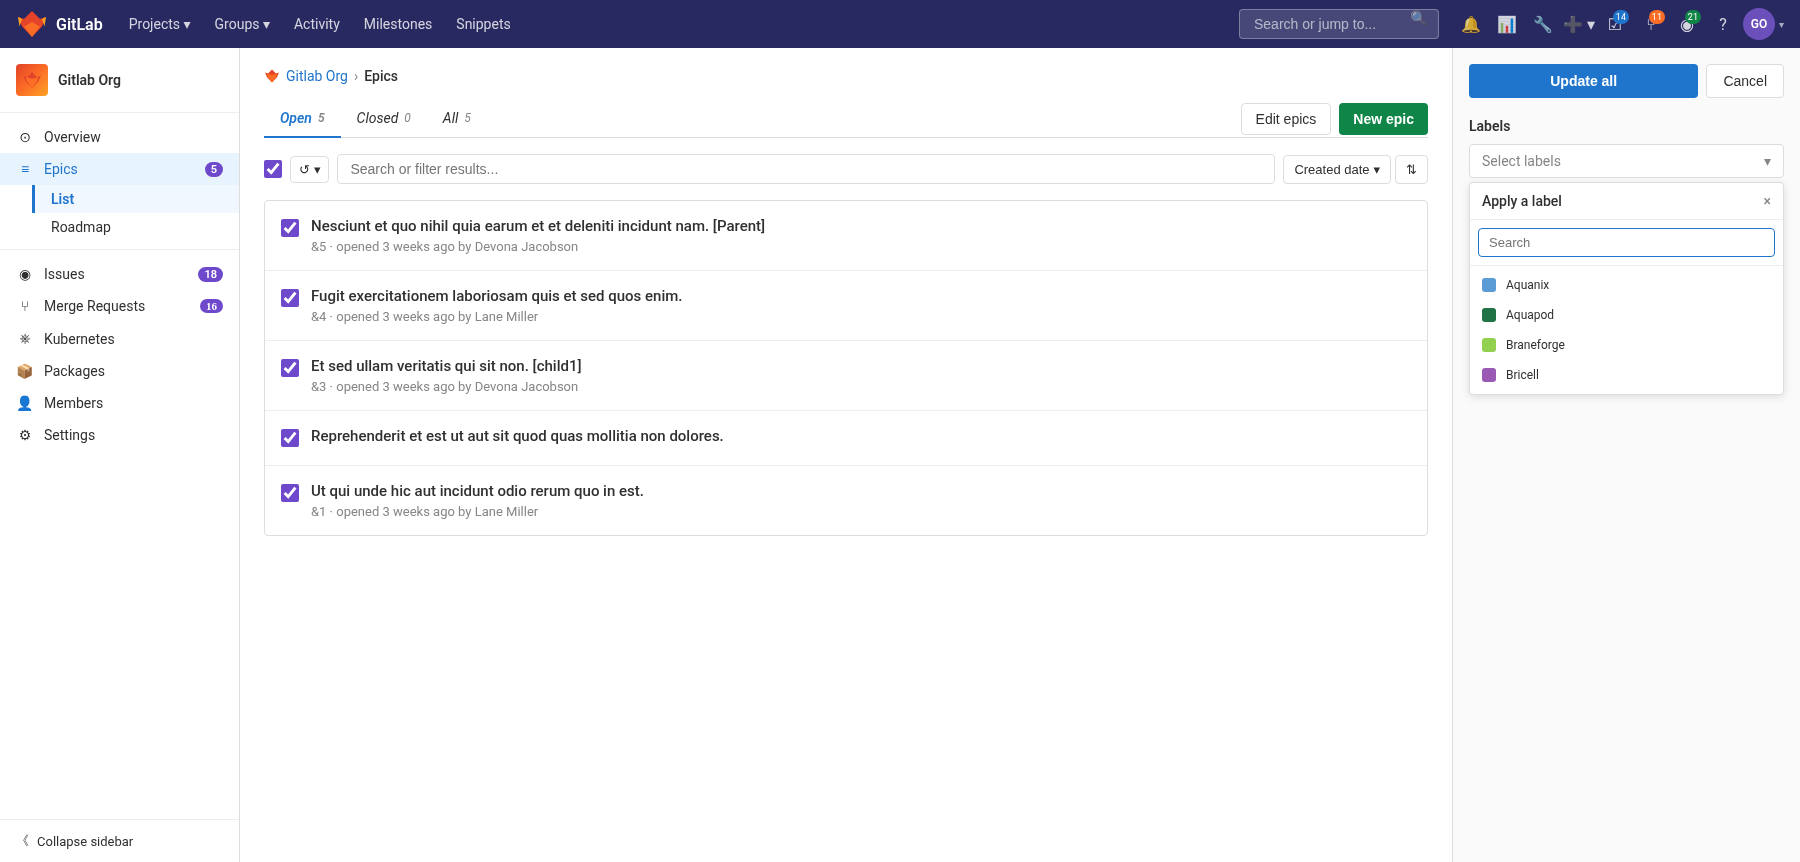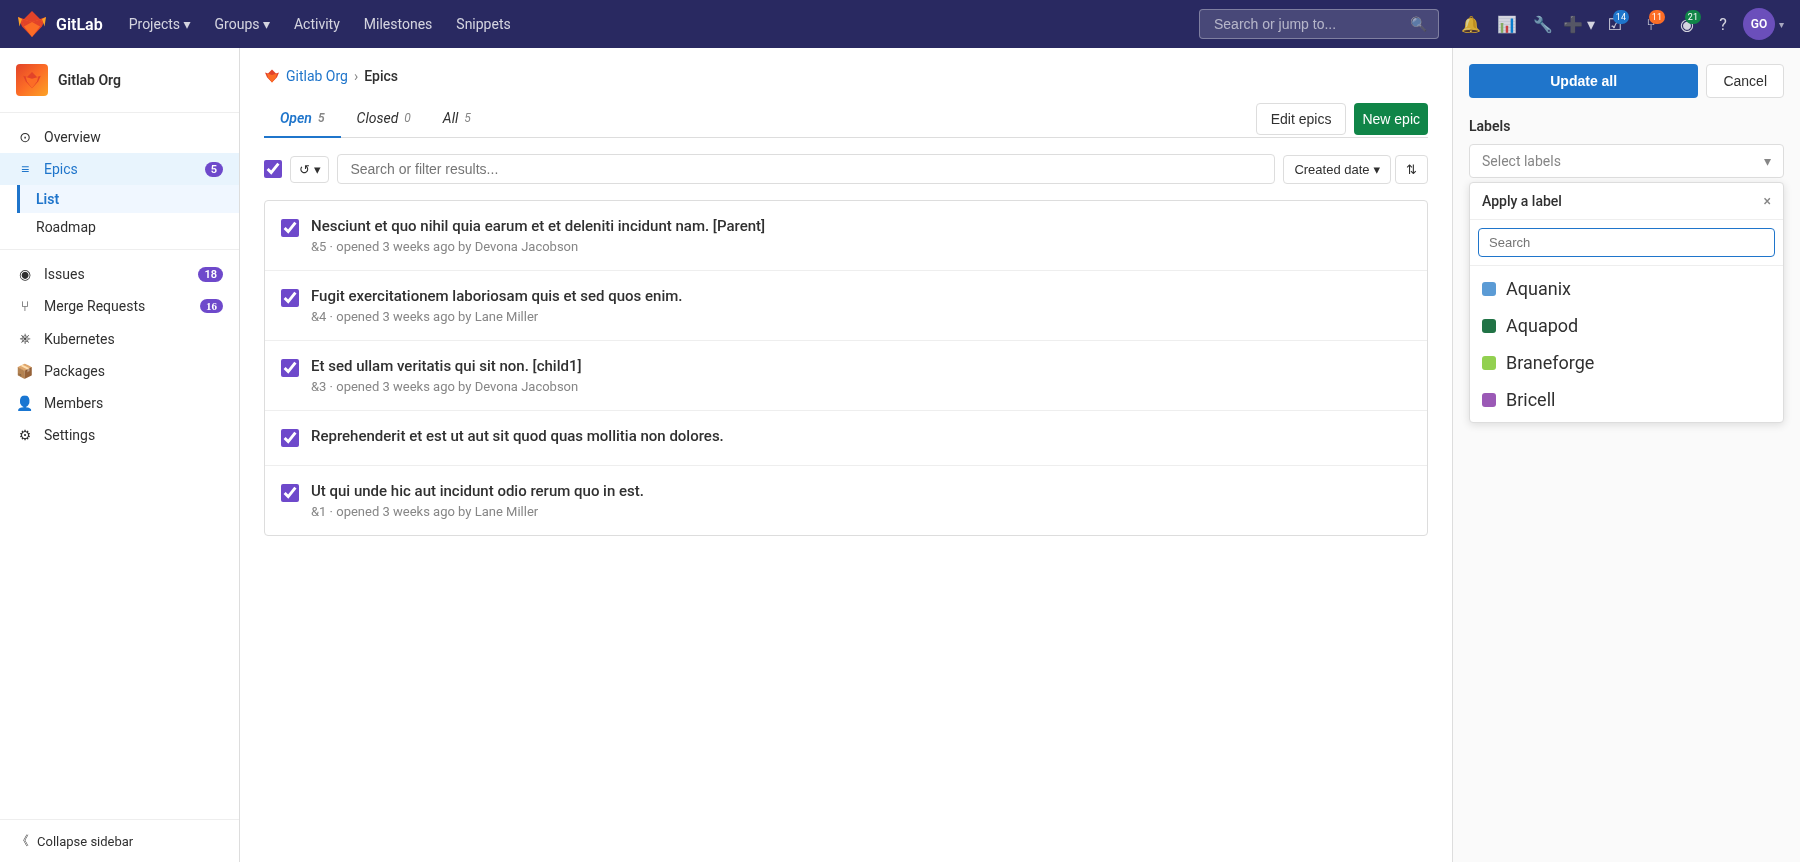--- a/index.html
+++ b/index.html
@@ -25,23 +25,23 @@
       border-radius: 4px;
       cursor: pointer;
       font-size: 14px;
       display: flex; align-items: center; gap: 4px;
     }
     .nav-search {
       margin-left: auto;
       background: rgba(255,255,255,0.15);
       border: 1px solid rgba(255,255,255,0.3);
       border-radius: 4px;
-      display: flex; align-items: center;
+      display: flex; align-items: flex-start;
       padding: 0 10px;
-      width: 240px;
+      width: 200px;
     }
     .nav-search input {
       background: transparent;
       border: none;
       color: #fff;
       outline: none;
       width: 100%;
       padding: 6px 4px;
       font-size: 14px;
     }
@@ -119,21 +119,21 @@
     .sidebar-item .item-icon { font-size: 14px; width: 18px; text-align: center; }
     .sidebar-item .item-label { flex: 1; font-size: 14px; }
     .sidebar-item .item-count {
       background: #6e49cb;
       color: #fff;
       border-radius: 10px;
       padding: 1px 6px;
       font-size: 11px;
       font-weight: 600;
     }
-    .sidebar-sub { padding-left: 17px; }
+    .sidebar-sub { padding-left: 32px; }
     .sidebar-sub-item {
       display: flex; align-items: center;
       padding: 6px 16px;
       cursor: pointer;
       font-size: 14px;
       color: #303030;
       border-left: 3px solid transparent;
     }
     .sidebar-sub-item.active { color: #1f75cb; border-left-color: #1f75cb; font-weight: 600; background: #f0f7ff; }
     .sidebar-divider { height: 1px; background: #eee; margin: 8px 0; }
@@ -192,25 +192,25 @@
       border-radius: 4px;
       padding: 7px 14px;
       cursor: pointer;
       font-size: 14px;
       color: #303030;
     }
     .btn-new-epic {
       background: #108548;
       border: none;
       border-radius: 4px;
-      padding: 7px 8px;
+      padding: 7px 14px;
       cursor: pointer;
       font-size: 14px;
       color: #fff;
-      font-weight: 400;
+      font-weight: 700;
     }
 
     
     .filter-row {
       display: flex; align-items: center; gap: 8px;
       margin-bottom: 16px;
     }
     .bulk-checkbox {
       width: 18px; height: 18px;
       accent-color: #6e49cb;
@@ -347,21 +347,21 @@
       border-radius: 4px;
       padding: 6px 10px;
       font-size: 13px;
       outline: none;
     }
     .apply-label-items { padding: 4px 0; }
     .apply-label-item {
       display: flex; align-items: center; gap: 10px;
       padding: 8px 12px;
       cursor: pointer;
-      font-size: 18px;
+      font-size: 12px;
     }
     .label-color-dot {
       width: 14px; height: 14px;
       border-radius: 3px;
       flex-shrink: 0;
     }
 
     
     .fox-logo { width: 32px; height: 32px; }
   </style>

